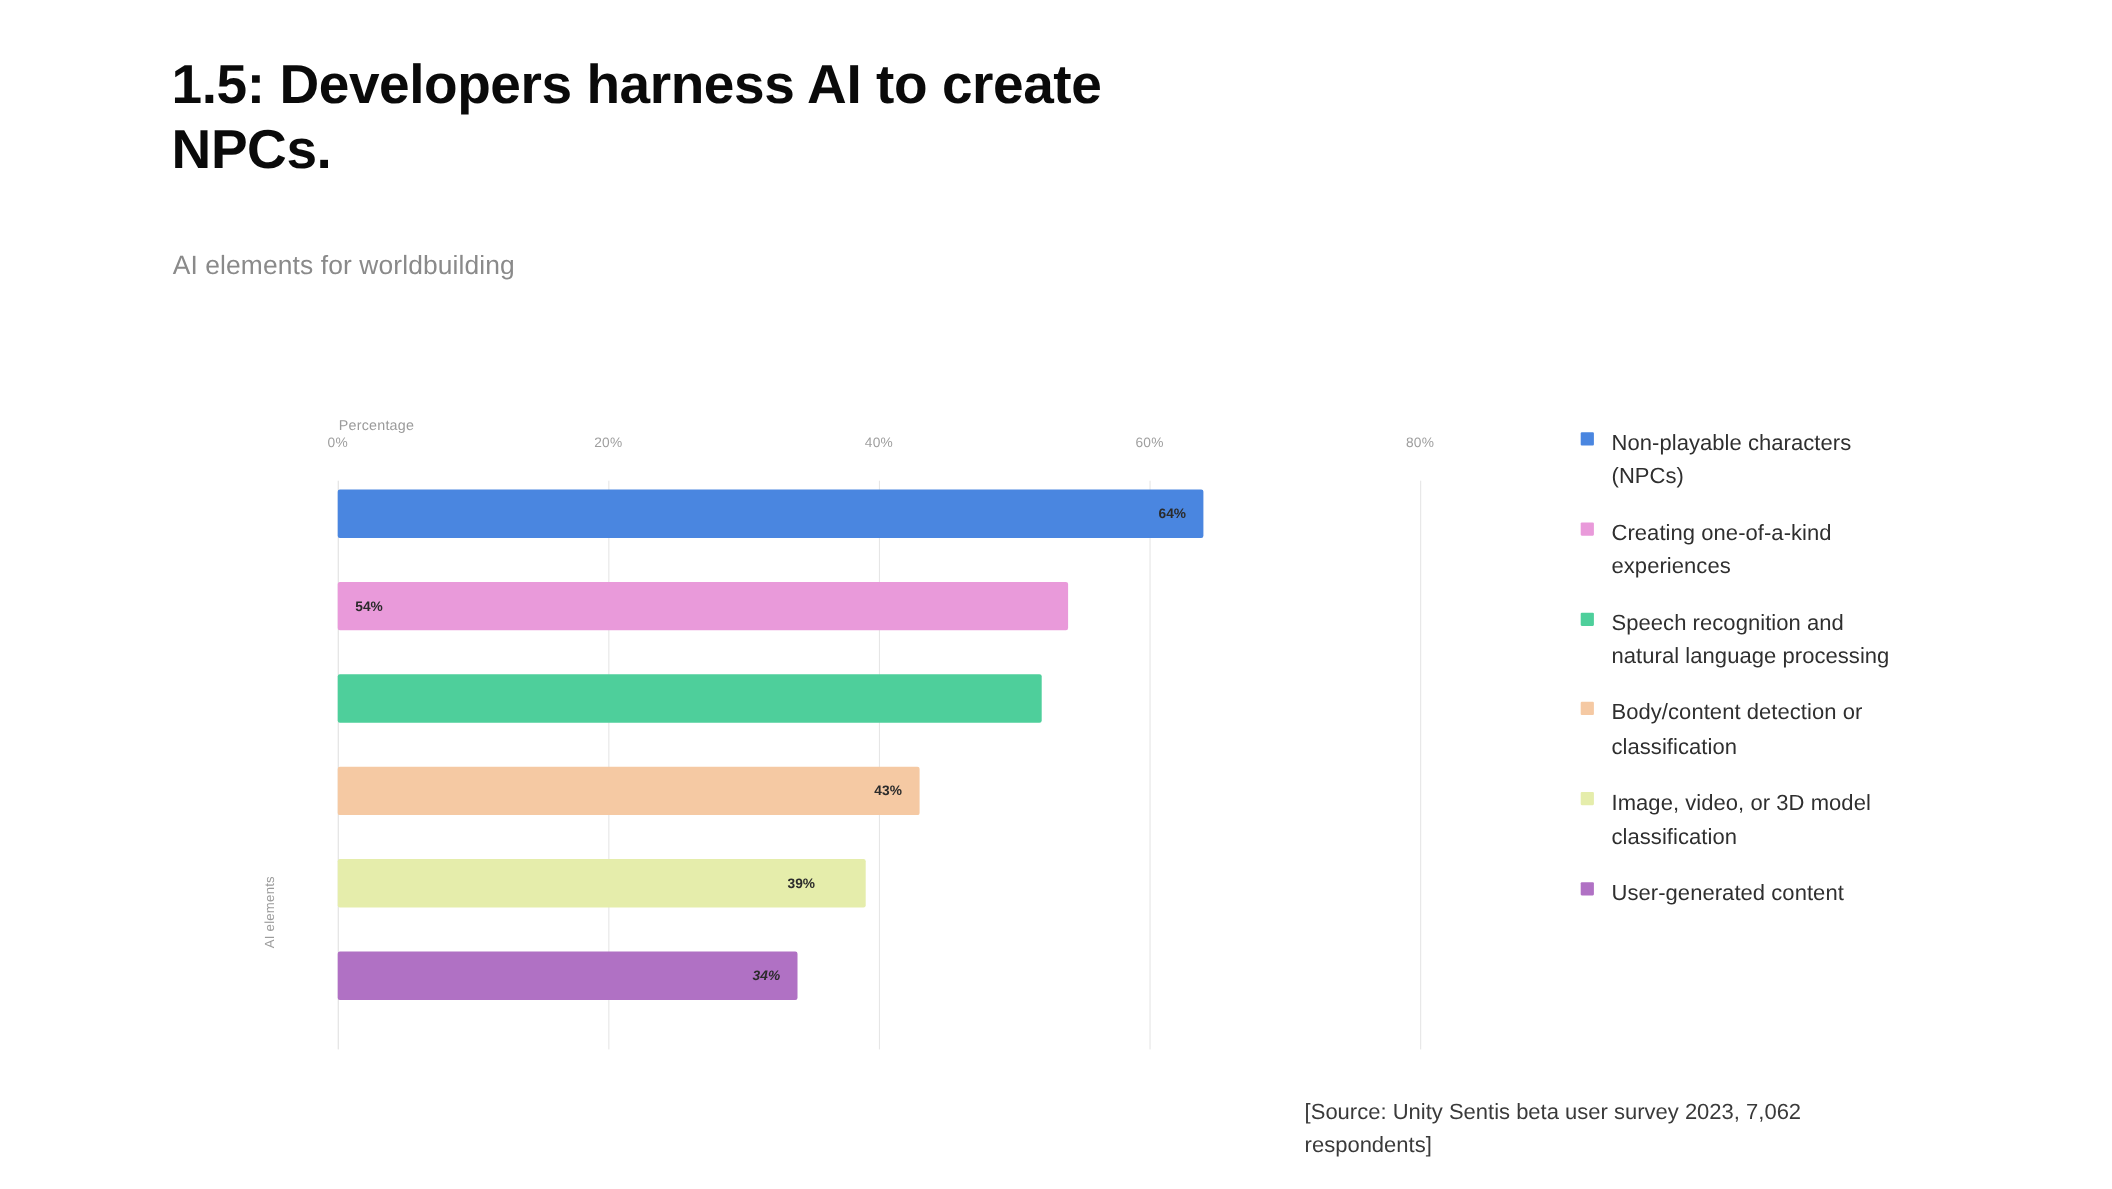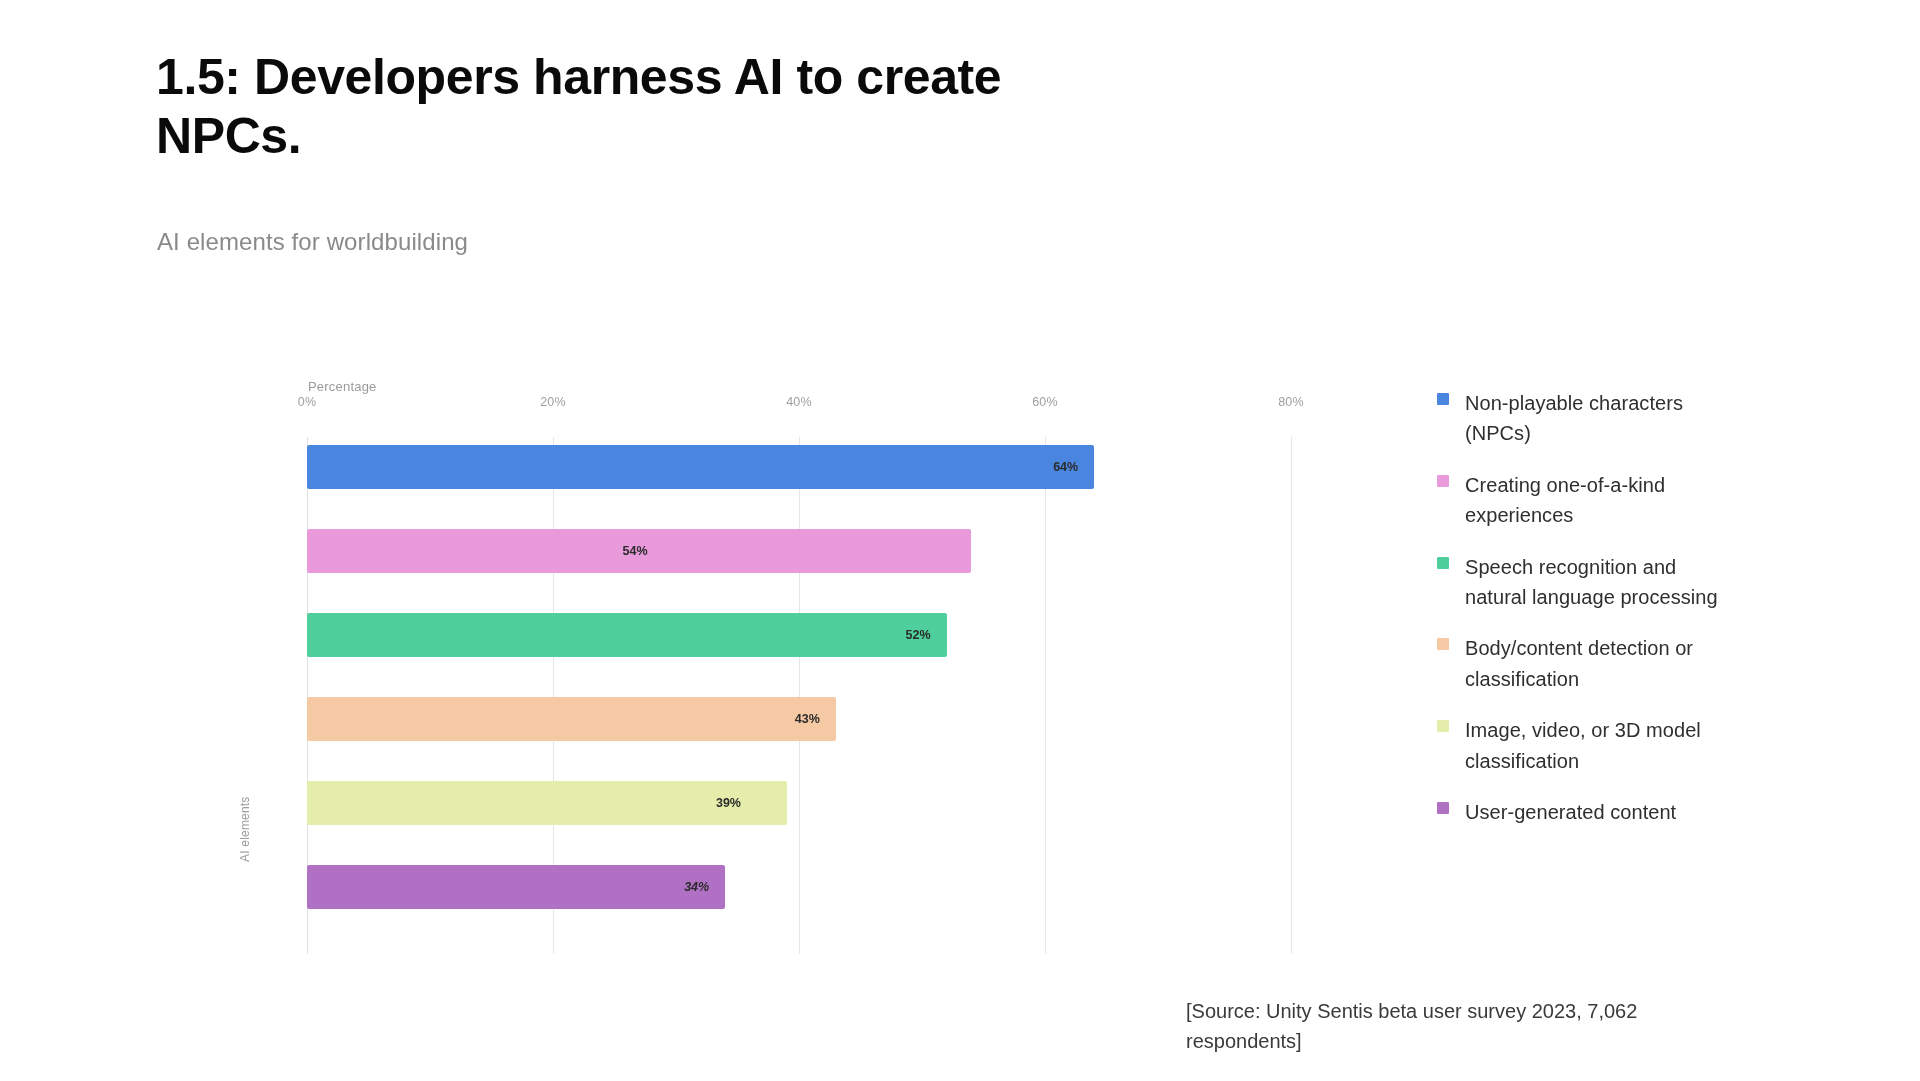--- a/index.html
+++ b/index.html
@@ -190,25 +190,24 @@
         <div class="tick-label" style="left: 984.01px; top: -42px;">80%</div>
       </div>
     <div class="plot" id="ticks" style="height:0;"></div>
     <div class="bars" id="bars">
         <div class="bar-row" style="top: 8px;">
           <div class="bar" style="width: 787.208px; background: rgb(74, 134, 224);"></div>
           <div class="bar-value" style="left: 0px; width: 787.208px; text-align: right;">64%</div>
         </div>
         <div class="bar-row" style="top: 92px;">
           <div class="bar" style="width: 664.207px; background: rgb(233, 154, 218);"></div>
-          <div class="bar-value" style="left: 4px; width: 664.207px; text-align: center;">54%</div>
+          <div class="bar-value" style="left: 16px; width: 664.207px; text-align: left;">54%</div>
         </div>
         <div class="bar-row" style="top: 176px;">
           <div class="bar" style="width: 639.606px; background: rgb(78, 207, 155);"></div>
-          <div class="bar-value" style="left: 0px; width: 639.606px; text-align: right;">52%</div>
         </div>
         <div class="bar-row" style="top: 260px;">
           <div class="bar" style="width: 528.905px; background: rgb(245, 201, 163);"></div>
           <div class="bar-value" style="left: 0px; width: 528.905px; text-align: right;">43%</div>
         </div>
         <div class="bar-row" style="top: 344px;">
           <div class="bar" style="width: 479.705px; background: rgb(229, 237, 171);"></div>
           <div class="bar-value" style="left: 0px; width: 450px; text-align: right;">39%</div>
         </div>
         <div class="bar-row" style="top: 428px; font-style: italic;">

